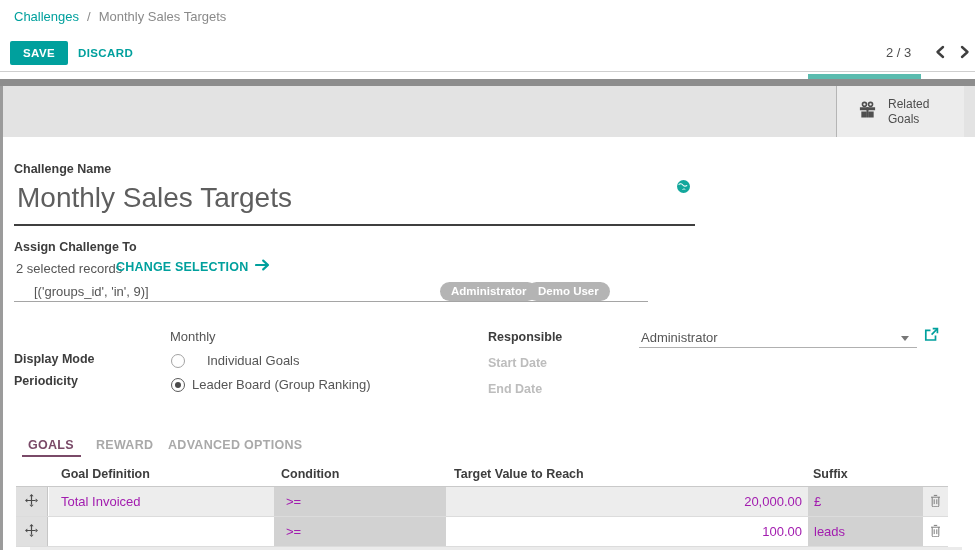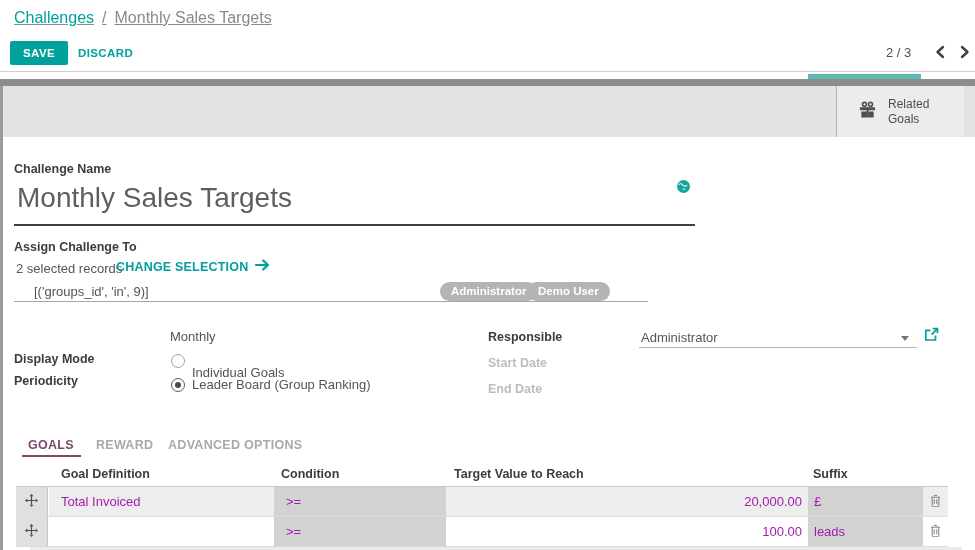--- a/index.html
+++ b/index.html
@@ -1,20 +1,20 @@
 <!DOCTYPE html>
 <html><head>
 <meta charset="utf-8">
 <style>
   * { box-sizing: border-box; margin: 0; padding: 0; }
   body { background:#fff; font-family:"Liberation Sans", sans-serif; }
   #app { position:relative; width:975px; height:550px; background:#fff; overflow:hidden; }
 
   
-  .breadcrumb { position:absolute; left:14px; top:9px; font-size:16px; color:#8a8a8a; display:flex; gap:8px;text-decoration:underline; }
+  .breadcrumb { position:absolute; left:14px; top:9px; font-size:13px; color:#8a8a8a; display:flex; gap:8px; }
   .breadcrumb .crumb-link { color:#00a09d; cursor:pointer; }
   .btn-save { position:absolute; left:10px; top:41px; background:#00a09d; color:#fff; border:none;
               font-family:inherit; font-weight:bold; font-size:11.5px; letter-spacing:.4px;
               padding:6px 13px; border-radius:2px; cursor:pointer; }
   .btn-discard { position:absolute; left:78px; top:47px; background:none; border:none; color:#00a09d;
               font-family:inherit; font-weight:bold; font-size:11.5px; letter-spacing:.4px; cursor:pointer; }
   .pager-count { position:absolute; left:886px; top:45px; font-size:13px; color:#4f4f4f; }
   .pager-btn { position:absolute; top:45px; width:14px; height:14px; cursor:pointer; background:none; border:none; padding:0; }
   #pager-prev { left:933px; } #pager-next { left:958px; }
   .topline { position:absolute; left:0; top:71px; width:975px; height:1px; background:#cfcfcf; }
@@ -49,21 +49,21 @@
   .domain-underline { position:absolute; left:14px; top:301px; width:634px; height:1px; background:#a5a5a5; }
 
   #lbl-periodicity { left:14px; top:329px;margin-top:45px; }
   .val-monthly { position:absolute; left:170px; top:329px; font-size:13px; color:#555; }
   #lbl-display-mode { left:14px; top:352px; }
   .radio { position:absolute; width:14px; height:14px; border-radius:50%; border:1px solid #a3a3a3; background:#fefefe; cursor:pointer; }
   #radio-0 { left:171px; top:354px; }
   #radio-1 { left:171px; top:378px; border-color:#5a5a5a; }
   .radio.checked::after { content:''; position:absolute; left:3px; top:3px; width:6px; height:6px; border-radius:50%; background:#4a4a4a; }
   .radio-label { position:absolute; font-size:13px; color:#555; cursor:pointer; }
-  #radio-label-0 { left:192px; top:353px;margin-top:12px; }
+  #radio-label-0 { left:207px; top:353px; }
   #radio-label-1 { left:192px; top:377px; }
 
   #lbl-responsible { left:488px; top:330px; }
   .val-responsible { position:absolute; left:641px; top:330px; font-size:13px; color:#555; cursor:text; }
   .resp-underline { position:absolute; left:639px; top:347px; width:278px; height:1px; background:#b0b0b0; }
   .caret { position:absolute; left:901px; top:336px; width:0; height:0; border-left:4px solid transparent;
            border-right:4px solid transparent; border-top:5px solid #777; cursor:pointer; }
   .ext-link { position:absolute; left:924px; top:327px; cursor:pointer; }
   #lbl-start { left:488px; top:356px; }
   #lbl-end { left:488px; top:382px; }

